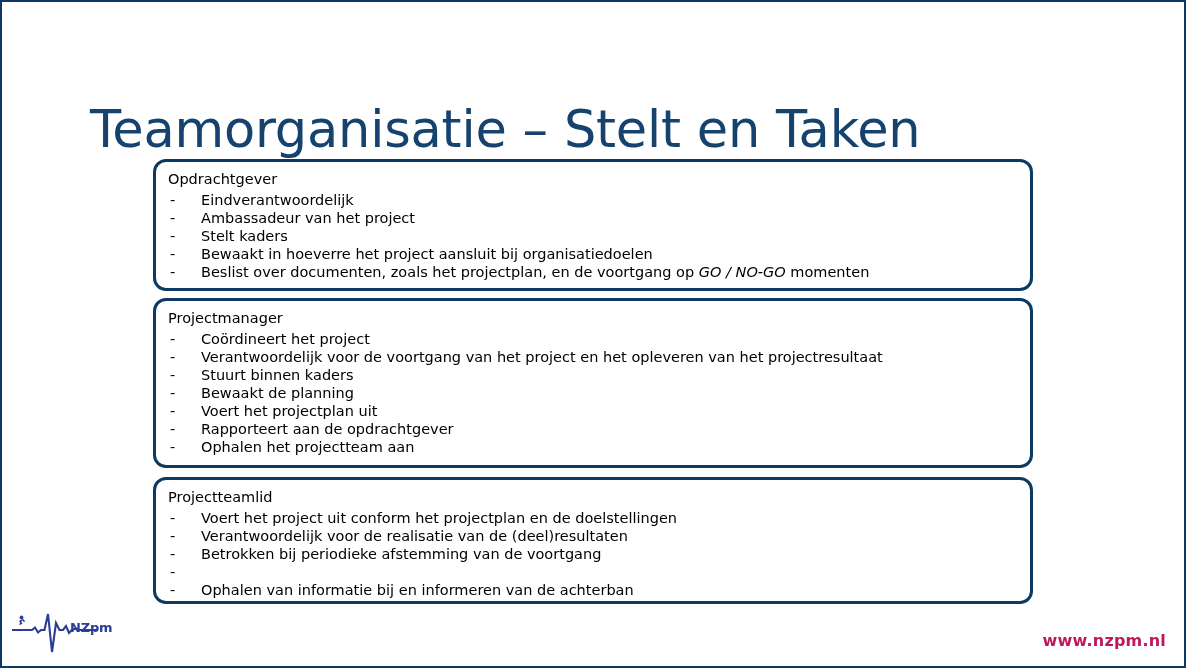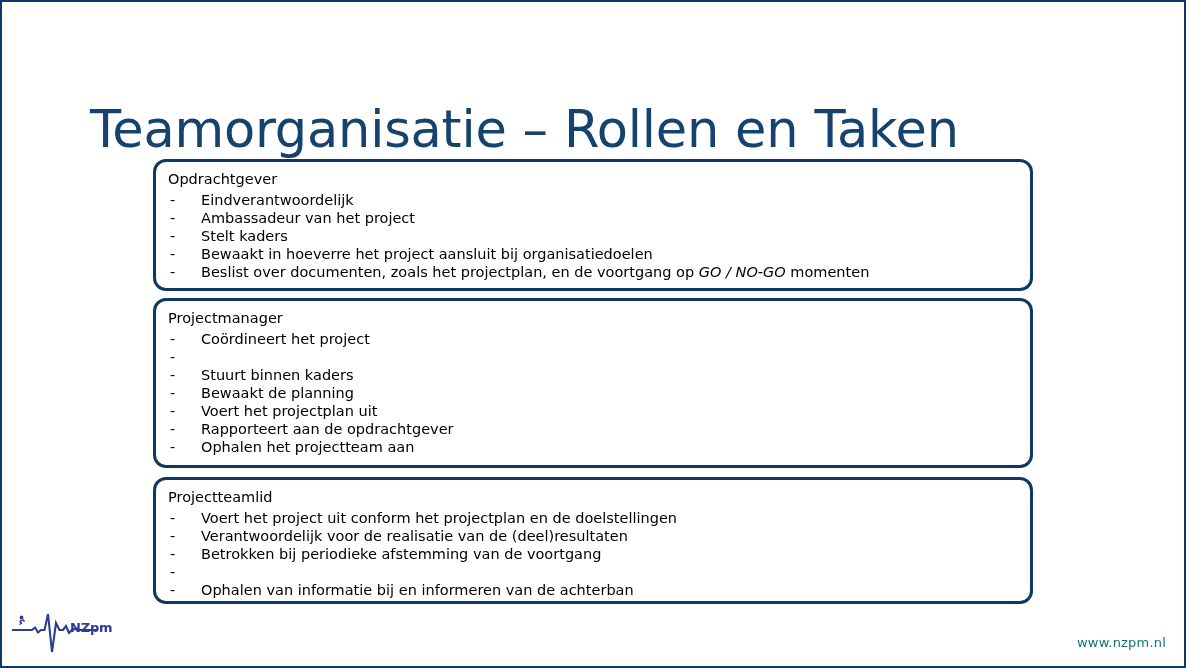--- a/index.html
+++ b/index.html
@@ -84,23 +84,23 @@
   }
   .role-list li em {
     font-style: italic;
   }
 
   
   .footer-url {
     position: absolute;
     right: 18px;
     bottom: 16px;
-    font-size: 13px;
-    font-weight: normal;
-    color: #0f766e;
+    font-size: 16px;
+    font-weight: bold;
+    color: #be185d;
     letter-spacing: 0.2px;
   }
   .logo {
     position: absolute;
     left: 8px;
     bottom: 8px;
     width: 112px;
     height: 52px;
   }
   .logo svg { display: block; }
@@ -112,38 +112,38 @@
     font-weight: bold;
     color: #2b3d96;
     letter-spacing: -0.2px;
   }
 </style>
 </head>
 <body>
 
 <div class="slide">
 
-  <h1 class="slide-title">Teamorganisatie – Rollen en Taken</h1>
+  <h1 class="slide-title">Teamorganisatie – Stelt en Taken</h1>
 
   <div class="role-box box1">
     <div class="role-heading">Opdrachtgever</div>
     <ul class="role-list">
         <li><span class="dash">-</span><span>Eindverantwoordelijk</span></li>
         <li><span class="dash">-</span><span>Ambassadeur van het project</span></li>
         <li><span class="dash">-</span><span>Stelt kaders</span></li>
         <li><span class="dash">-</span><span>Bewaakt in hoeverre het project aansluit bij organisatiedoelen</span></li>
         <li><span class="dash">-</span><span>Beslist over documenten, zoals het projectplan, en de voortgang op <em>GO / NO-GO</em> momenten</span></li>
       </ul>
   </div>
 
   <div class="role-box box2">
     <div class="role-heading">Projectmanager</div>
     <ul class="role-list">
         <li><span class="dash">-</span><span>Coördineert het project</span></li>
-        <li><span class="dash">-</span></li>
+        <li><span class="dash">-</span><span>Verantwoordelijk voor de voortgang van het project en het opleveren van het projectresultaat</span></li>
         <li><span class="dash">-</span><span>Stuurt binnen kaders</span></li>
         <li><span class="dash">-</span><span>Bewaakt de planning</span></li>
         <li><span class="dash">-</span><span>Voert het projectplan uit</span></li>
         <li><span class="dash">-</span><span>Rapporteert aan de opdrachtgever</span></li>
         <li><span class="dash">-</span><span>Ophalen het projectteam aan</span></li>
       </ul>
   </div>
 
   <div class="role-box box3">
     <div class="role-heading">Projectteamlid</div>

